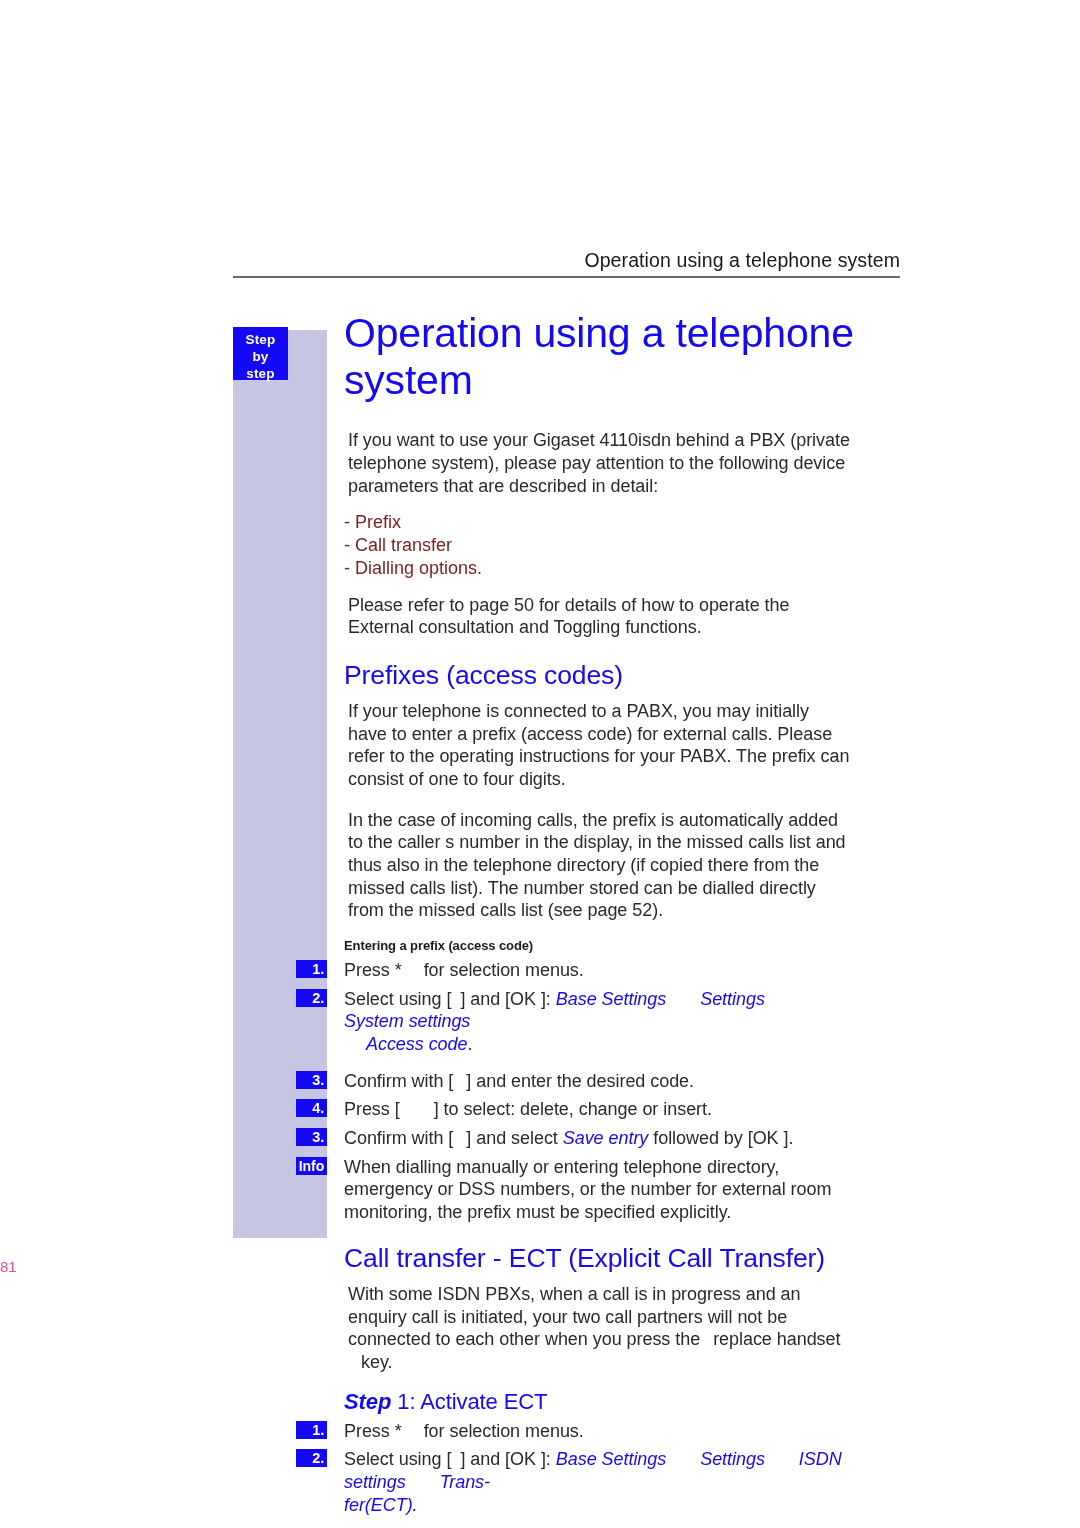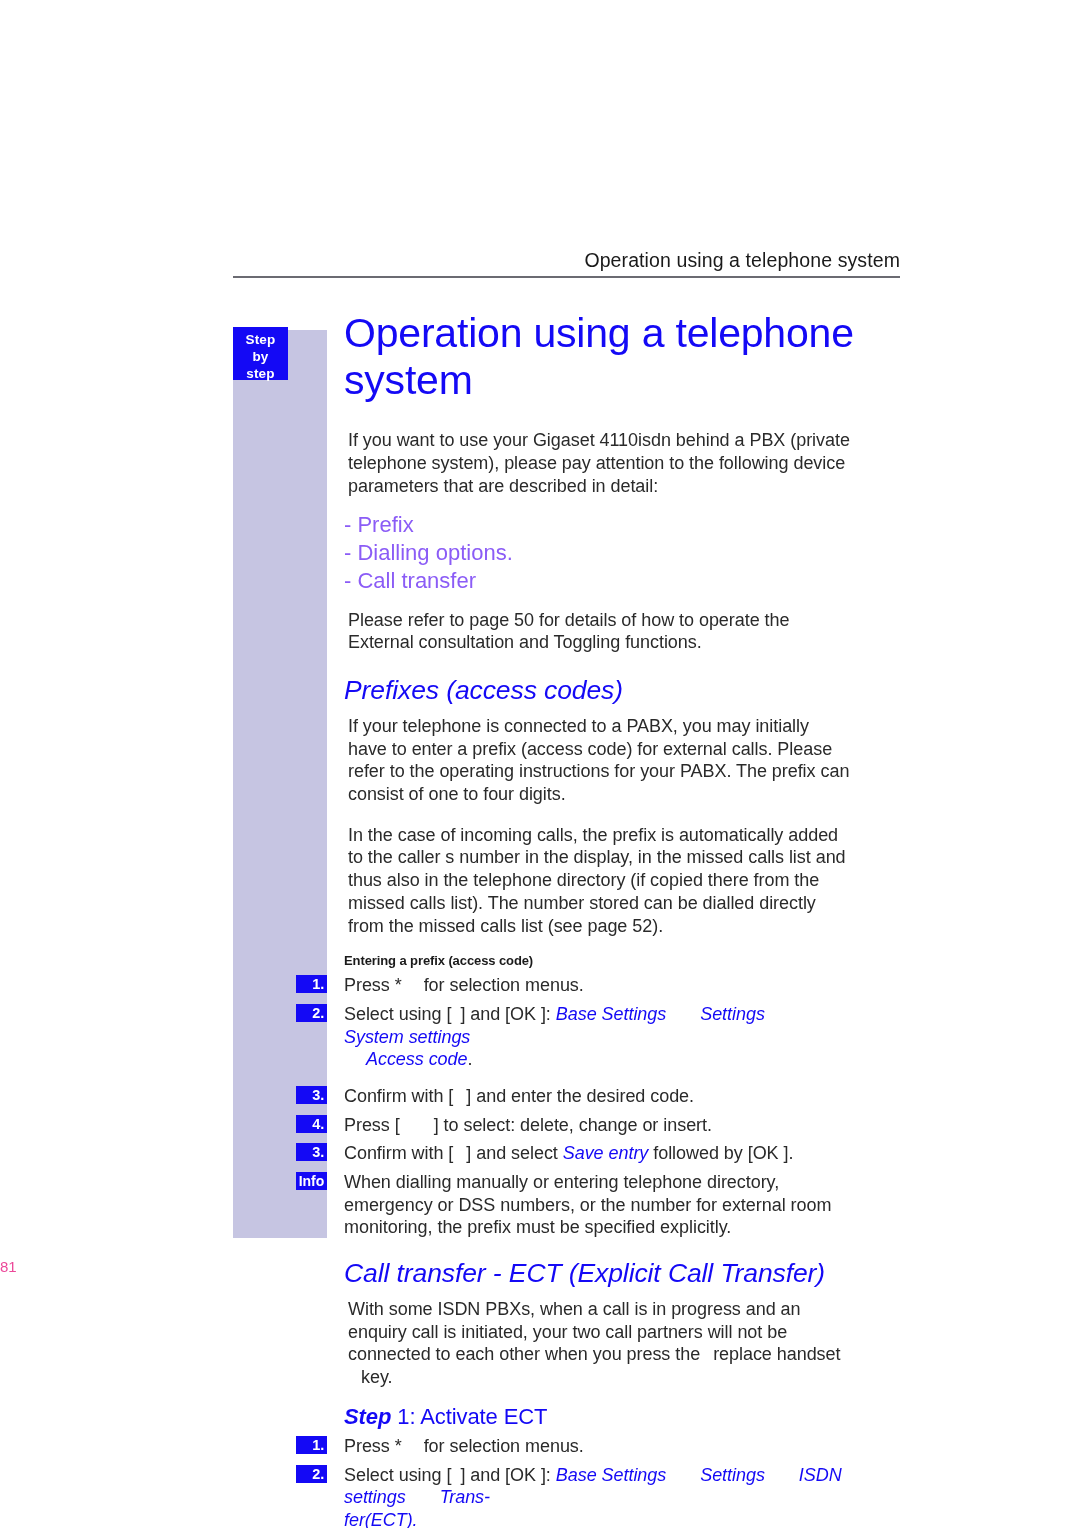--- a/index.html
+++ b/index.html
@@ -87,21 +87,20 @@
     letter-spacing: -0.2px;
   }
 
   h2.section-heading {
     margin: 0;
     font-size: 26.5px;
     font-weight: normal;
     color: #1409f5;
     letter-spacing: -0.1px;
     line-height: 1.1;
-    font-style: italic;
   }
 
   h3.sub-heading {
     margin: 0;
     font-size: 22px;
     font-weight: normal;
     color: #1409f5;
     letter-spacing: -0.1px;
     line-height: 1.1;
   }
@@ -121,23 +120,23 @@
   p.body-text {
     margin: 4px;
     font-size: 18px;
     line-height: 1.26;
     color: #2a2a2a;
     letter-spacing: -0.05px;
   }
   p.body-text b { font-weight: normal; }
 
   .dash-list {
-    font-size: 22px;
+    font-size: 18px;
     line-height: 1.26;
-    color: #8b5cf6;
+    color: #7f1d1d;
   }
 
   
   .gap-14 { height: 14px; }
   .gap-12 { height: 12px; }
   .gap-10 { height: 10px; }
   .gap-18 { height: 18px; }
   .gap-22 { height: 22px; }
   .gap-8  { height: 8px; }
   .gap-6  { height: 6px; }
@@ -216,22 +215,22 @@
     <h1 class="chapter-title">Operation using a telephone system</h1>
 
     <div class="gap-22"></div>
 
     <p class="body-text">If you want to use your Gigaset 4110isdn behind a PBX (private telephone system), please pay attention to the following device parameters that are described in detail:</p>
 
     <div class="gap-10"></div>
 
     <div class="dash-list">
       <div>- Prefix</div>
+      <div>- Call transfer</div>
       <div>- Dialling options.</div>
-      <div>- Call transfer</div>
     </div>
 
     <div class="gap-10"></div>
 
     <p class="body-text"><span>Please refer to page 50 for details of how to operate the </span><b>External consultation</b><span> and </span><b>Toggling</b><span> functions.</span></p>
 
     <div class="gap-18"></div>
 
     <h2 class="section-heading">Prefixes (access codes)</h2>
 

